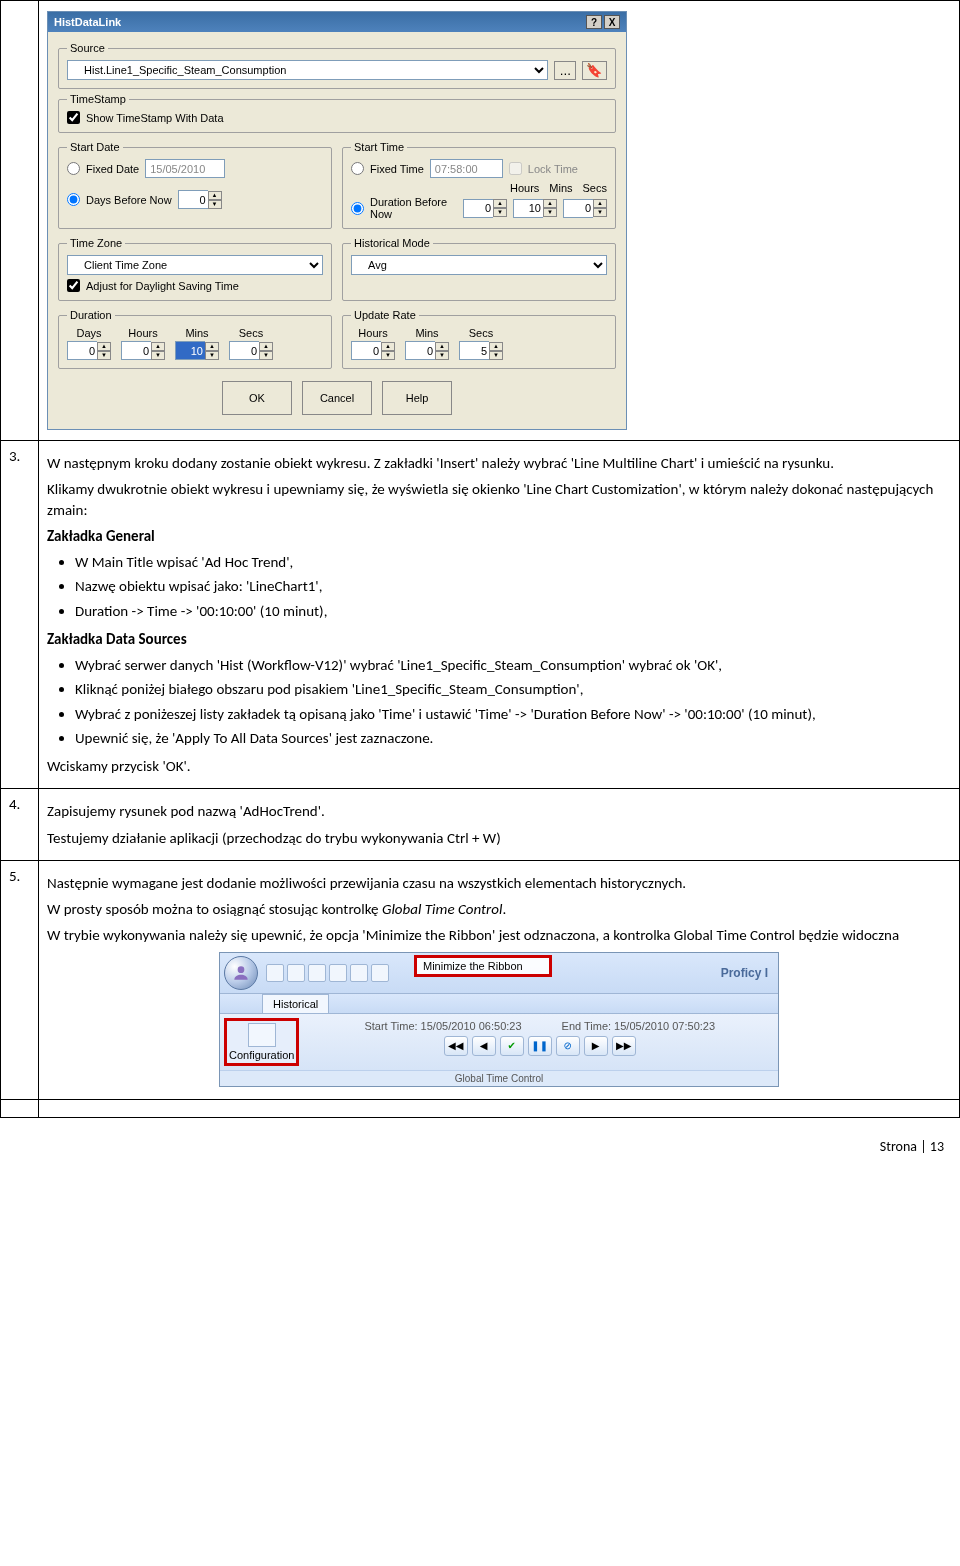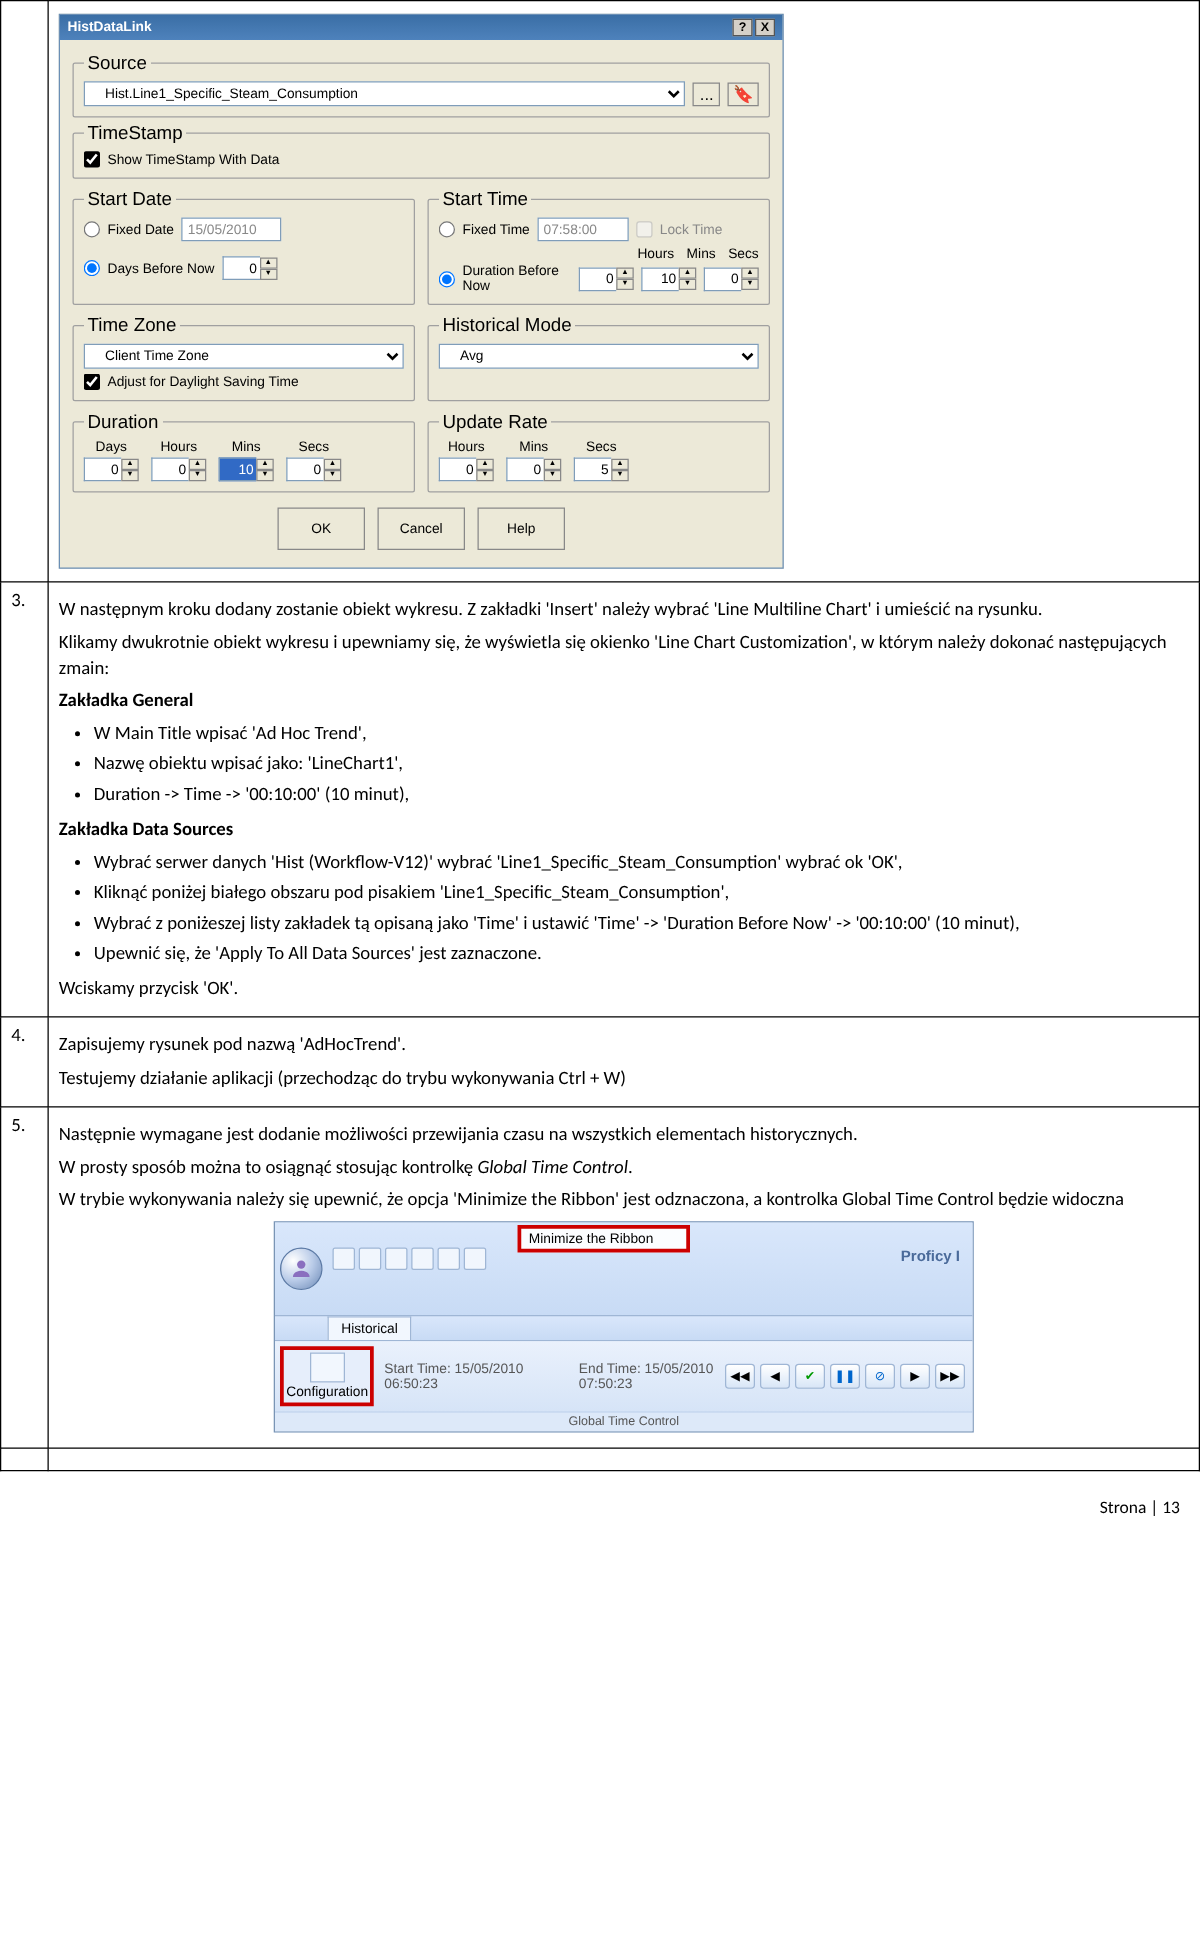--- a/index.html
+++ b/index.html
@@ -14,54 +14,54 @@
   .italic { font-style: italic; }
   .footer { text-align: right; padding: 20px 16px 8px 0; font-size: 14px; }
 
   
   .win { width: 580px; border: 1px solid #6b8fb5; background: #ece9d8; font-family: Tahoma, sans-serif; font-size: 11px; color: #000; margin: 4px 0; }
   .titlebar { background: linear-gradient(#3a6ea5,#4e82bc); color: #fff; font-weight: bold; padding: 3px 6px; display: flex; justify-content: space-between; align-items: center; }
   .titlebar .tbtns { display:flex; gap:2px; }
   .titlebar .tbtn { width:16px; height:14px; background:#d4d0c8; border:1px solid #555; color:#000; font-size:10px; display:flex; align-items:center; justify-content:center; }
   .win-body { padding: 6px 10px 10px 10px; }
   fieldset { border: 1px solid #a0a0a0; border-radius:2px; margin: 4px 0; padding: 6px 8px 8px 8px; }
-  legend { font-size: 15px; padding: 0 3px; }
+  legend { font-size: 11px; padding: 0 3px; }
   .row { display: flex; align-items: center; gap: 6px; }
   input[type=text].w { height: 19px; border: 1px solid #7f9db9; background: #fff; font-size: 11px; padding: 1px 4px; }
   select.w { height: 20px; border:1px solid #7f9db9; background:#fff; font-size:11px; padding:0 12px; }
   .btnx { height:19px; min-width:22px; border:1px solid #888; background:#ece9d8; padding:0 3px; }
   .spin { display:inline-flex; align-items:center; }
   .spin input { width:30px; height:19px; border:1px solid #7f9db9; border-right:none; font-size:11px; text-align:right; padding:1px 2px; background:#fff; }
   .spin .sb { display:flex; flex-direction:column; }
   .spin .sb div { width:14px; height:9px; border:1px solid #888; background:#ece9d8; font-size:6px; line-height:6px; text-align:center; }
   .two-col { display:flex; gap:10px; }
   .two-col > fieldset { flex:1; }
   .lbl-sm { font-size:11px; }
   .btn-row { display:flex; gap:10px; justify-content:center; padding:8px 0 4px 0; }
   .btn { width:70px; height:34px; border:1px solid #888; background:#ece9d8; font-size:11px; }
   .dis { color:#888; }
   .chk { accent-color:#000; }
   .spin-group { display:flex; gap:10px; align-items:flex-end; }
   .spin-col { display:flex; flex-direction:column; align-items:center; gap:2px; }
 
   
   .ribbon { width:560px; border:1px solid #7a95b5; background:#e6eefb; font-family:Tahoma,sans-serif; font-size:11px; margin:6px auto; }
-  .ribbon-top { display:flex; align-items:flex-start; gap:4px; padding:20px 4px; background:linear-gradient(#d9e7fb,#c8dbf5); border-bottom:1px solid #9fb6d5; position:relative; }
+  .ribbon-top { display:flex; align-items:center; gap:4px; padding:3px 4px; background:linear-gradient(#d9e7fb,#c8dbf5); border-bottom:1px solid #9fb6d5; position:relative; }
   .orb { width:34px; height:34px; border-radius:50%; background:radial-gradient(circle at 30% 30%,#fff,#b9cbe8,#6a88b5); border:1px solid #5c7aa5; display:flex; align-items:center; justify-content:center; margin-right:4px; }
   .orb svg { width:20px; height:20px; }
   .qat { display:flex; gap:3px; }
   .qat div { width:18px; height:18px; border:1px solid #9fb6d5; background:#f1f6fd; border-radius:2px; }
   .redbox1 { position:absolute; left:194px; top:2px; width:138px; height:22px; border:3px solid #c00; background:rgba(255,255,255,0.9); padding:1px 6px; font-size:11px; display:flex; align-items:center; }
   .brand { margin-left:auto; color:#4a6a9a; font-weight:bold; font-size:12px; padding-right:6px; }
   .tabs2 { display:flex; gap:2px; padding-left:42px; background:linear-gradient(#d9e7fb,#c8dbf5); border-bottom:1px solid #9fb6d5; }
   .tab2 { padding:3px 10px; border:1px solid #9fb6d5; border-bottom:none; background:#f2f7fe; font-size:11px; }
   .panel2 { display:flex; padding:4px; gap:6px; background:linear-gradient(#eaf1fc,#d6e4f7); position:relative; }
   .config { border:3px solid #c00; padding:2px; background:#e6eefb; display:flex; flex-direction:column; align-items:center; gap:2px; }
   .config-ico { width:28px; height:24px; border:1px solid #9fb6d5; background:#f2f7fe; }
-  .time-pane { flex:1; display:flex; flex-direction:row; align-items:center; gap:4px; padding:2px; }
+  .time-pane { flex:1; display:flex; flex-direction:column; align-items:center; gap:4px; padding:2px; }
   .times { display:flex; gap:40px; font-size:11px; color:#555; }
   .play { display:flex; gap:4px; }
   .pbtn { width:24px; height:20px; border:1px solid #9fb6d5; background:linear-gradient(#fff,#d8e6f7); border-radius:3px; display:flex; align-items:center; justify-content:center; font-size:10px; }
   .panel-lbl { text-align:center; font-size:10px; color:#555; border-top:1px solid #bcd0ec; padding:2px; background:#dde9f9; }
 </style>
 </head>
 <body>
 
 <table class="doc">
 <tbody>

